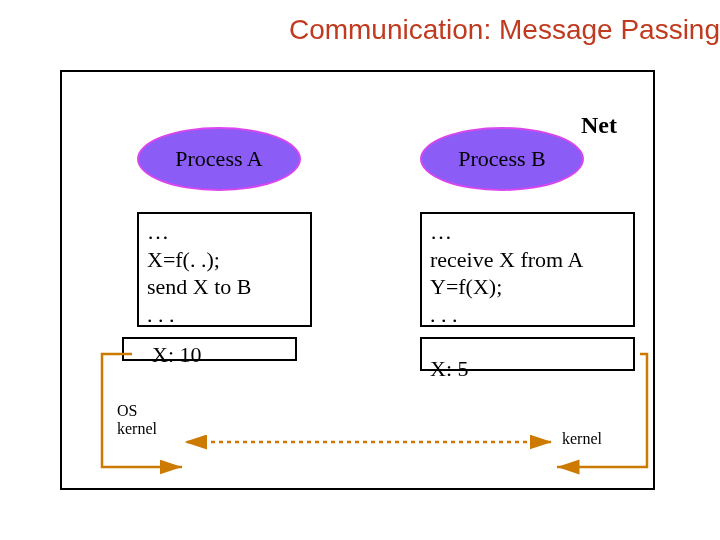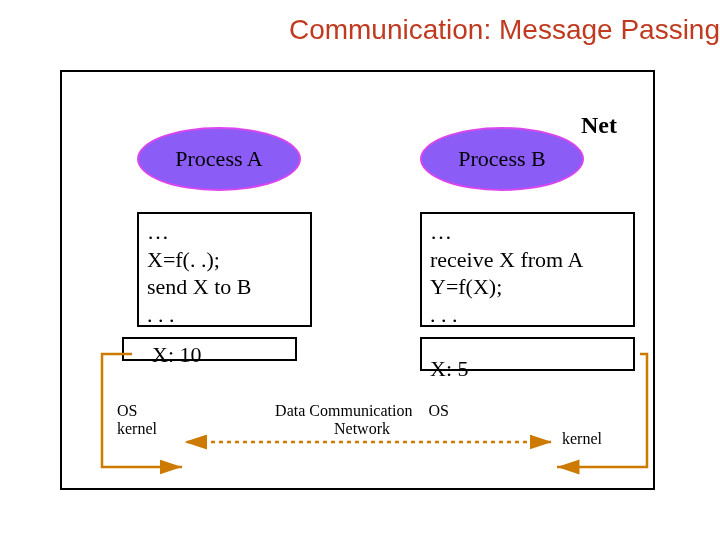--- a/index.html
+++ b/index.html
@@ -111,22 +111,20 @@
     <div class="codebox code-b">…
 receive X from A
 Y=f(X);
 . . .</div>
 
     <div class="codebox xbox-a">X: 10</div>
     <div class="codebox xbox-b">X: 5</div>
 
     <div class="kernel-a">OS
 kernel</div>
-    <div class="datacomm">Data Communication    OS
-Network</div>
     <div class="kernel-b">kernel</div>
 
     <svg class="overlay" viewBox="0 0 595 420">
       <defs>
         <marker id="arrR" markerWidth="10" markerHeight="10" refX="9" refY="3" orient="auto">
           <path d="M0,0 L9,3 L0,6 Z" fill="#cc7a00"></path>
         </marker>
         <marker id="arrL" markerWidth="10" markerHeight="10" refX="1" refY="3" orient="auto">
           <path d="M9,0 L0,3 L9,6 Z" fill="#cc7a00"></path>
         </marker>

